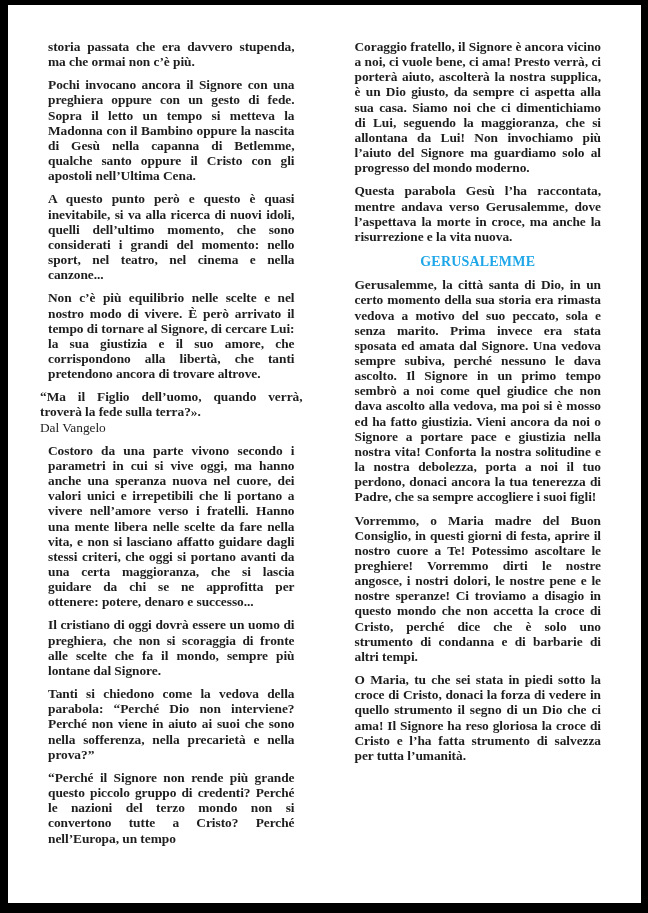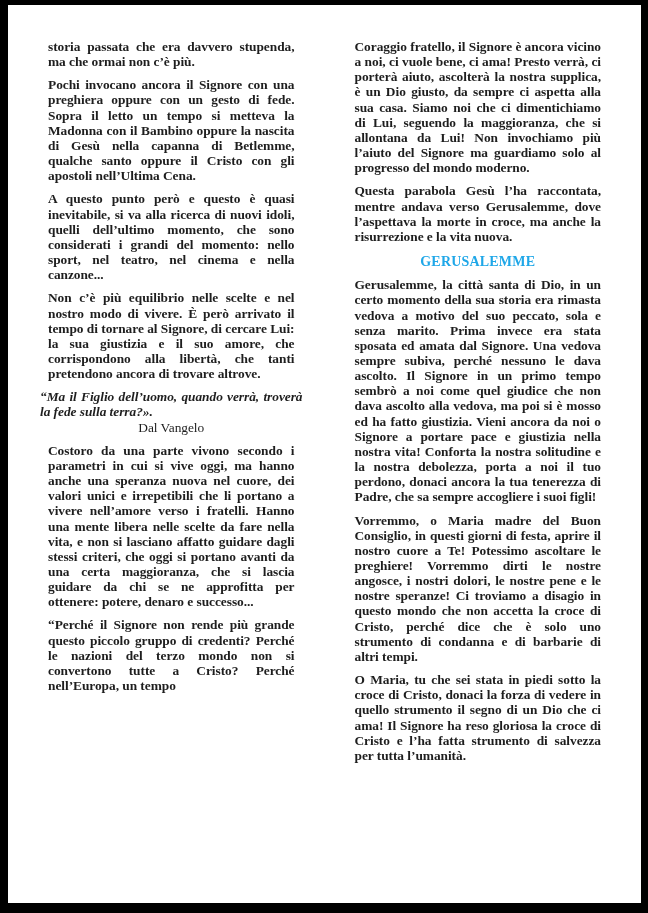--- a/index.html
+++ b/index.html
@@ -36,40 +36,41 @@
     margin:10px 0 1px 0;
     text-align:center;
     font-size:14px;
     font-weight:bold;
     color:var(--accent,#1fa7e8);
     letter-spacing:0.2px;
   }
   .quote{
     margin:0;
     font-weight:bold;
-    font-style:italic;
   }
   .attribution{
     margin:0 0 0 0;
-    text-align:center;
+    text-align:left;
   }
 </style>
 </head>
 <body style="background: rgb(0, 0, 0);">
 
 <div class="page" style="background: rgb(255, 255, 255);">
   <div class="columns">
     <div class="col" style="color: rgb(30, 30, 30);">
         <p class="para">storia passata che era davvero stupenda, ma che ormai non c’è più.</p>
         <p class="para">Pochi invocano ancora il Signore con una preghiera oppure con un gesto di fede. Sopra il letto un tempo si metteva la Madonna con il Bambino oppure la nascita di Gesù nella capanna di Betlemme, qualche santo oppure il Cristo con gli apostoli nell’Ultima Cena.</p>
         <p class="para">A questo punto però e questo è quasi inevitabile, si va alla ricerca di nuovi idoli, quelli dell’ultimo momento, che sono considerati i grandi del momento: nello sport, nel teatro, nel cinema e nella canzone...</p>
         <p class="para">Non c’è più equilibrio nelle scelte e nel nostro modo di vivere. È però arrivato il tempo di tornare al Signore, di cercare Lui: la sua giustizia e il suo amore, che corrispondono alla libertà, che tanti pretendono ancora di trovare altrove.</p>
         <p class="quote">“Ma il Figlio dell’uomo, quando verrà, troverà la fede sulla terra?».</p>
         <p class="attribution">Dal Vangelo</p>
         <p class="para">Costoro da una parte vivono secondo i parametri in cui si vive oggi, ma hanno anche una speranza nuova nel cuore, dei valori unici e irrepetibili che li portano a vivere nell’amore verso i fratelli. Hanno una mente libera nelle scelte da fare nella vita, e non si lasciano affatto guidare dagli stessi criteri, che oggi si portano avanti da una certa maggioranza, che si lascia guidare da chi se ne approfitta per ottenere: potere, denaro e successo...</p>
+        <p class="para">Il cristiano di oggi dovrà essere un uomo di preghiera, che non si scoraggia di fronte alle scelte che fa il mondo, sempre più lontane dal Signore.</p>
+        <p class="para">Tanti si chiedono come la vedova della parabola: “Perché Dio non interviene? Perché non viene in aiuto ai suoi che sono nella sofferenza, nella precarietà e nella prova?”</p>
         <p class="para">“Perché il Signore non rende più grande questo piccolo gruppo di credenti? Perché le nazioni del terzo mondo non si convertono tutte a Cristo? Perché nell’Europa, un tempo</p>
       </div>
     <div class="col" style="color: rgb(30, 30, 30);">
         <p class="para">Coraggio fratello, il Signore è ancora vicino a noi, ci vuole bene, ci ama! Presto verrà, ci porterà aiuto, ascolterà la nostra supplica, è un Dio giusto, da sempre ci aspetta alla sua casa. Siamo noi che ci dimentichiamo di Lui, seguendo la maggioranza, che si allontana da Lui!  Non  invochiamo più l’aiuto del Signore ma guardiamo  solo al progresso del mondo moderno.</p>
         <p class="para">Questa  parabola Gesù l’ha raccontata, mentre andava verso Gerusalemme, dove l’aspettava la morte in croce, ma anche la risurrezione e la vita nuova.</p>
         <h2 class="heading">GERUSALEMME</h2>
         <p class="para">Gerusalemme, la città santa di Dio, in un certo momento della sua storia era rimasta  vedova a motivo del suo peccato, sola e senza marito. Prima invece era stata sposata ed amata dal Signore. Una vedova sempre subiva, perché nessuno le dava ascolto. Il Signore in un primo tempo sembrò a noi come quel giudice che non dava ascolto alla vedova, ma poi si è mosso  ed ha  fatto giustizia. Vieni ancora da noi o Signore a portare pace e giustizia nella nostra vita! Conforta la nostra solitudine e la nostra debolezza, porta a noi il tuo perdono, donaci ancora la tua tenerezza di Padre, che sa sempre accogliere i suoi figli!</p>
         <p class="para">Vorremmo, o Maria madre del Buon Consiglio, in questi giorni di festa, aprire il nostro cuore a Te! Potessimo ascoltare le preghiere! Vorremmo dirti le nostre angosce, i nostri dolori, le nostre pene e le nostre speranze! Ci troviamo a disagio in questo mondo che non accetta la croce di Cristo, perché dice che è solo uno strumento di condanna e di barbarie di altri tempi.</p>
         <p class="para">O Maria, tu che sei stata in piedi sotto la croce di Cristo, donaci la forza di vedere in quello strumento il segno di un Dio che ci ama! Il Signore ha reso gloriosa la croce di Cristo e l’ha fatta strumento di salvezza per tutta l’umanità.</p>
       </div>

